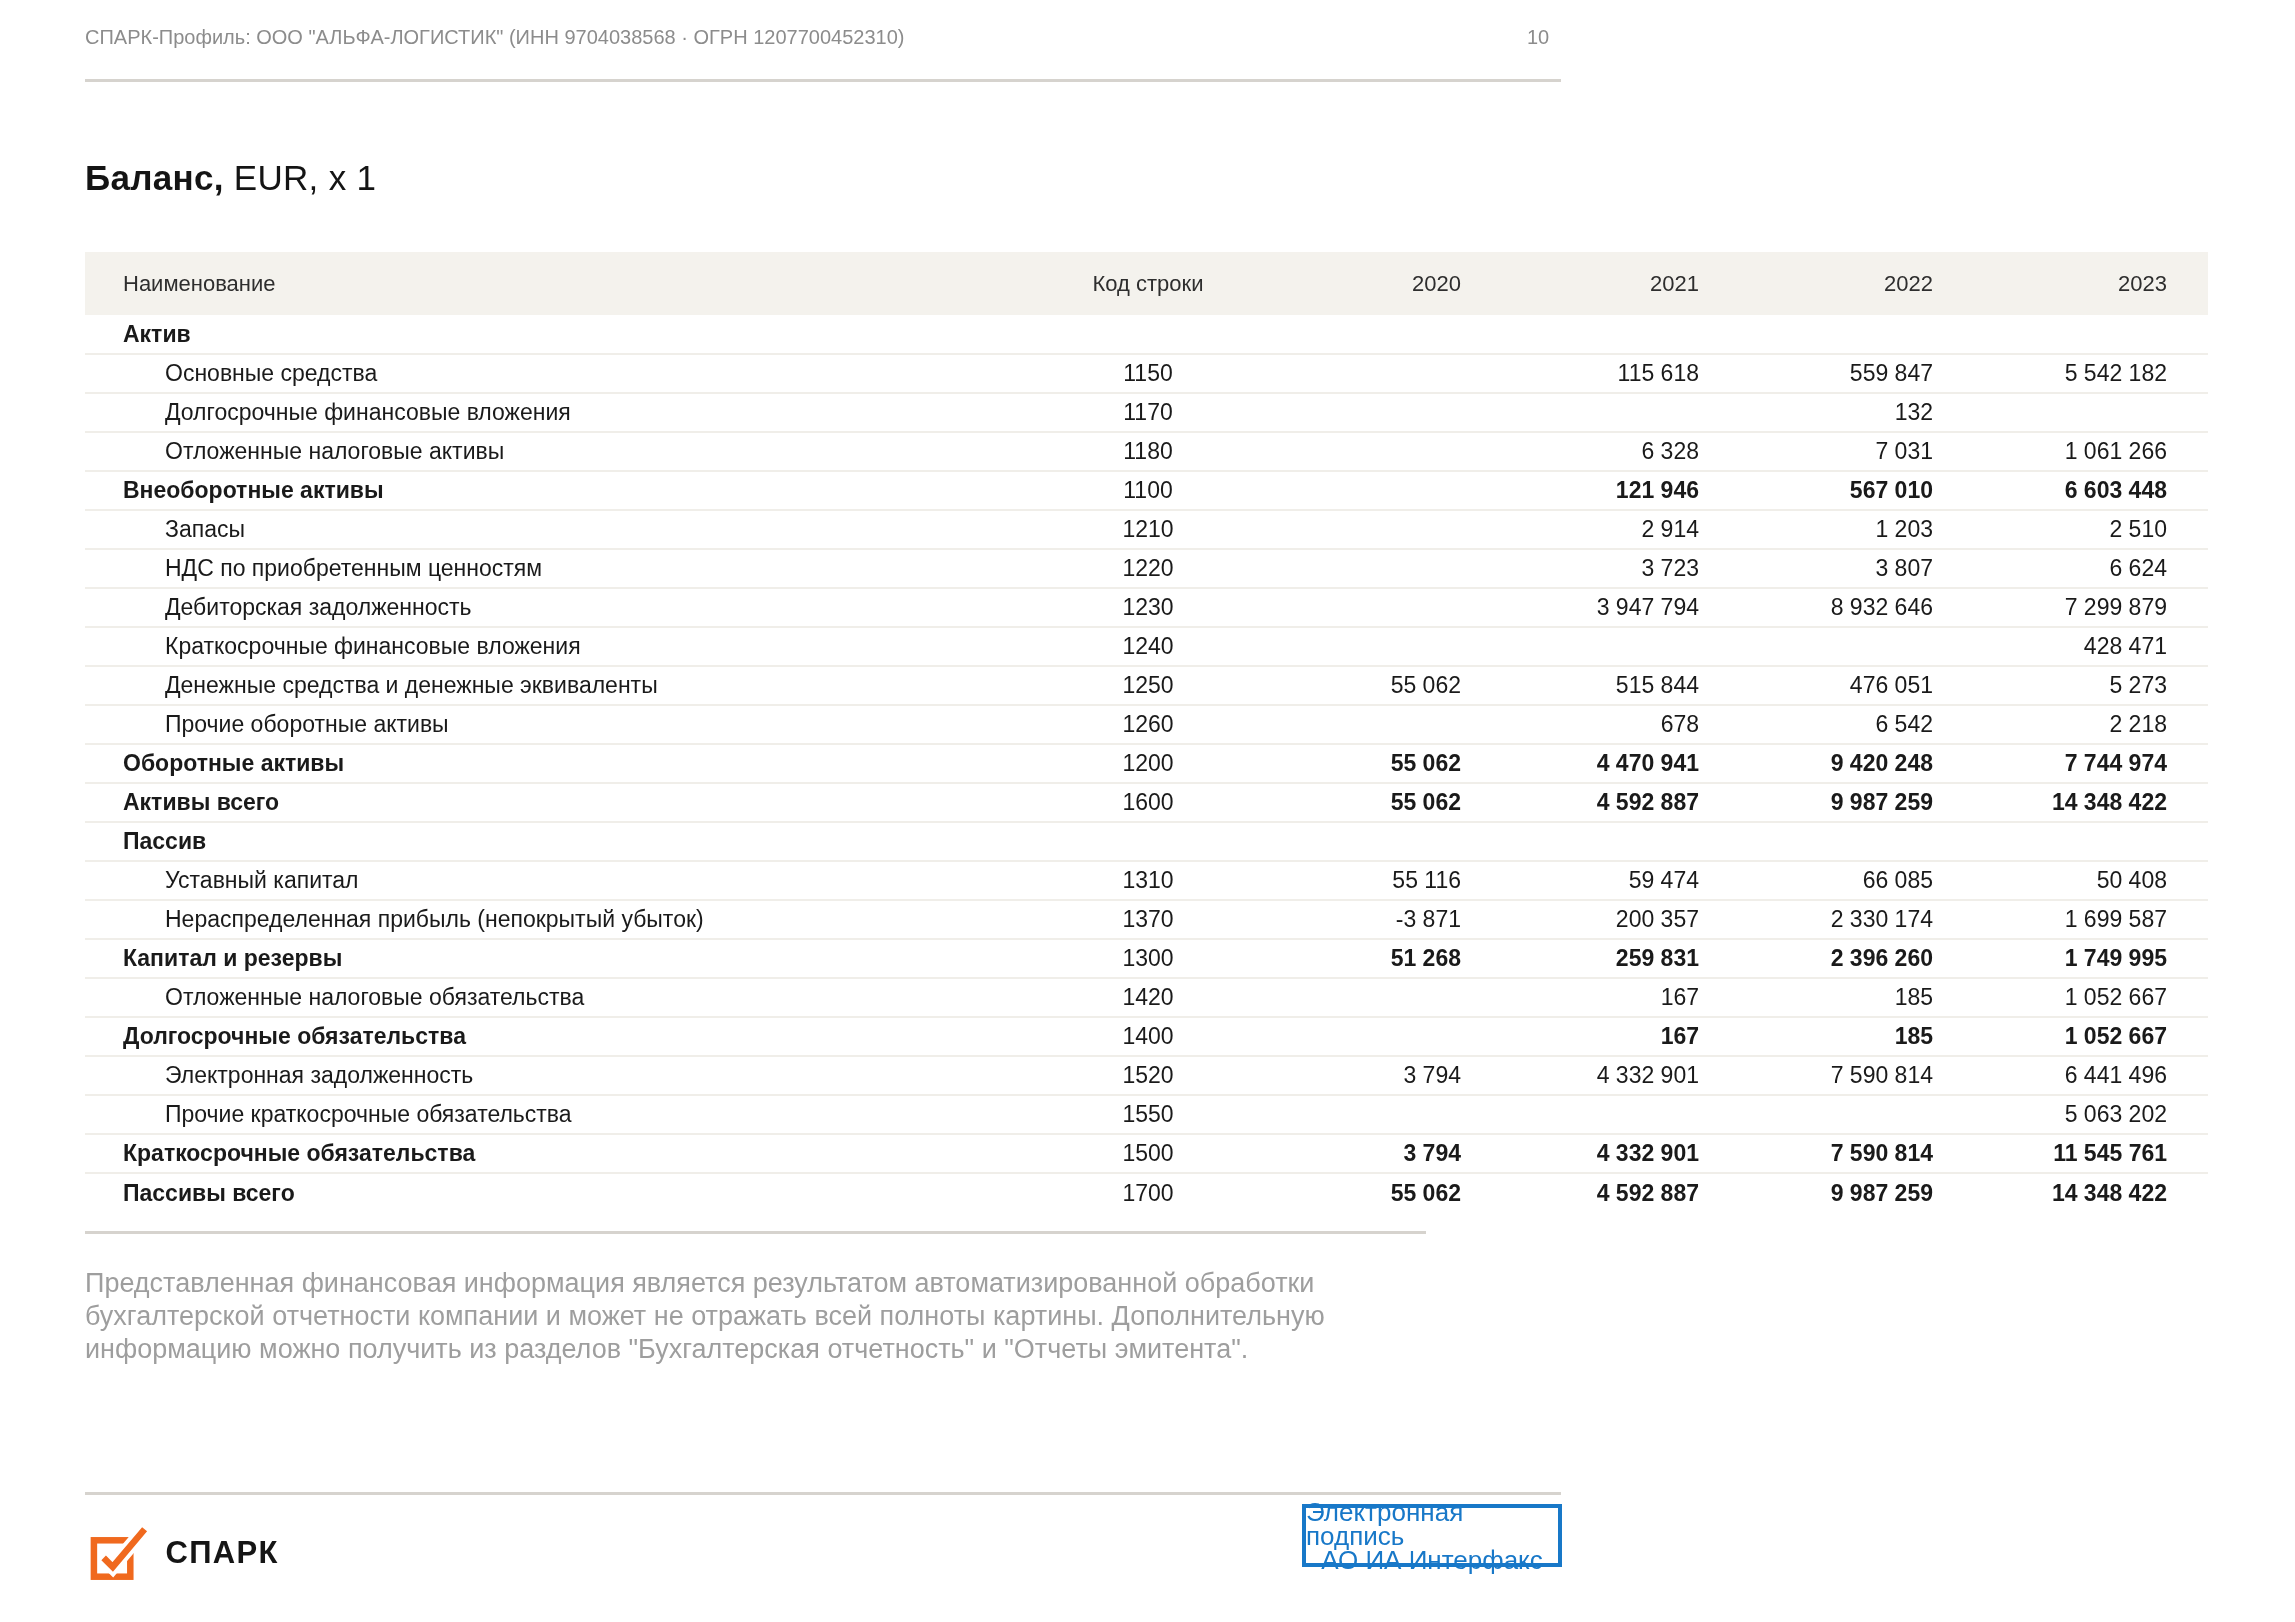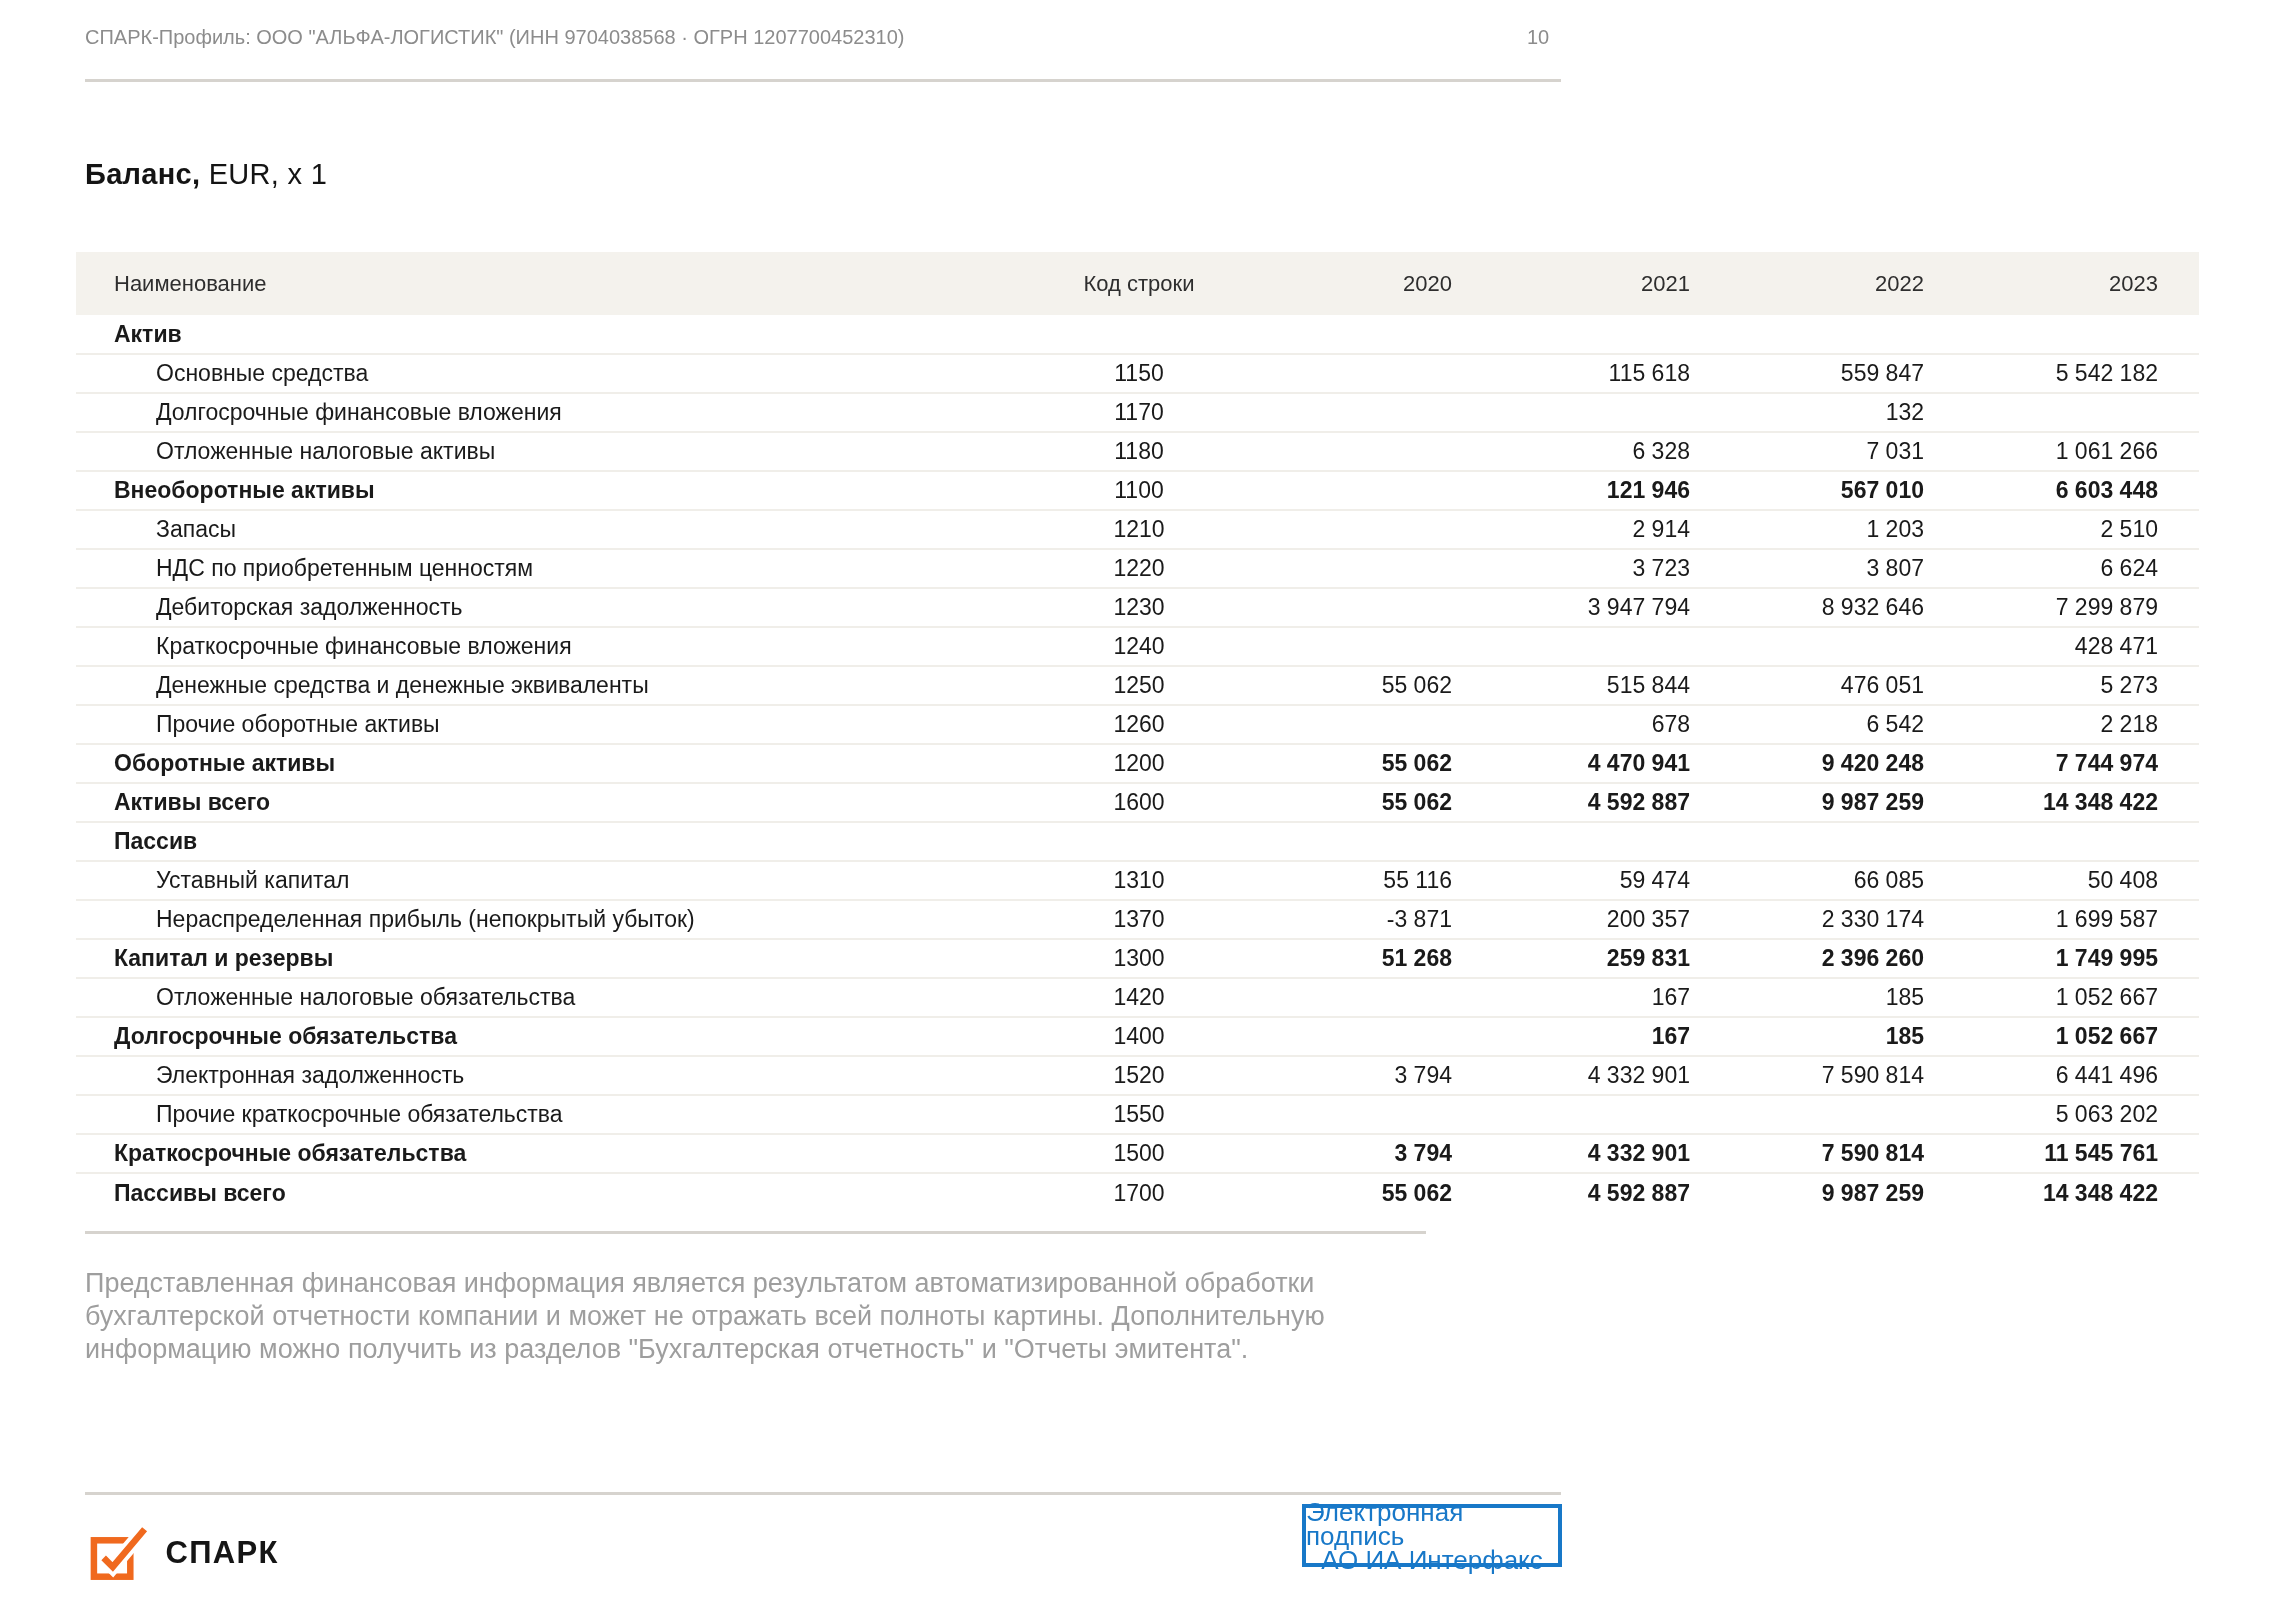--- a/index.html
+++ b/index.html
@@ -27,26 +27,26 @@
     font-size:20px;color:var(--gray-text);
   }
   .page-header .page-num{padding-right:11.8px;}
   .rule{position:absolute;background:var(--rule);height:3.3px;}
   .rule-header{left:85px;top:79px;width:1476px;}
   .rule-table{left:85px;top:1231px;width:1341px;}
   .rule-footer{left:85px;top:1492px;width:1476px;height:2.6px;}
   
   .doc-title{
     position:absolute;left:85px;top:158px;
-    font-size:29px;letter-spacing:0.3px;color:#141414;
+    font-size:35px;letter-spacing:0.3px;color:#141414;
   }
   .doc-title .t-main{font-weight:700;}
   .doc-title .t-units{font-weight:400;}
   
-  .tbl-wrap{position:absolute;left:76px;top:252px;width:2123px;}
+  .tbl-wrap{position:absolute;left:85px;top:252px;width:2123px;}
   table{border-collapse:collapse;table-layout:fixed;width:2123px;}
   thead th{
     background:var(--band);height:63px;
     font-size:22px;font-weight:400;color:#2E2E2E;
     vertical-align:middle;padding:0;
   }
   th.c-name{text-align:left;padding-left:38px;}
   th.c-code{text-align:center;}
   th.c-num{text-align:right;padding-right:41px;}
   tbody td{

